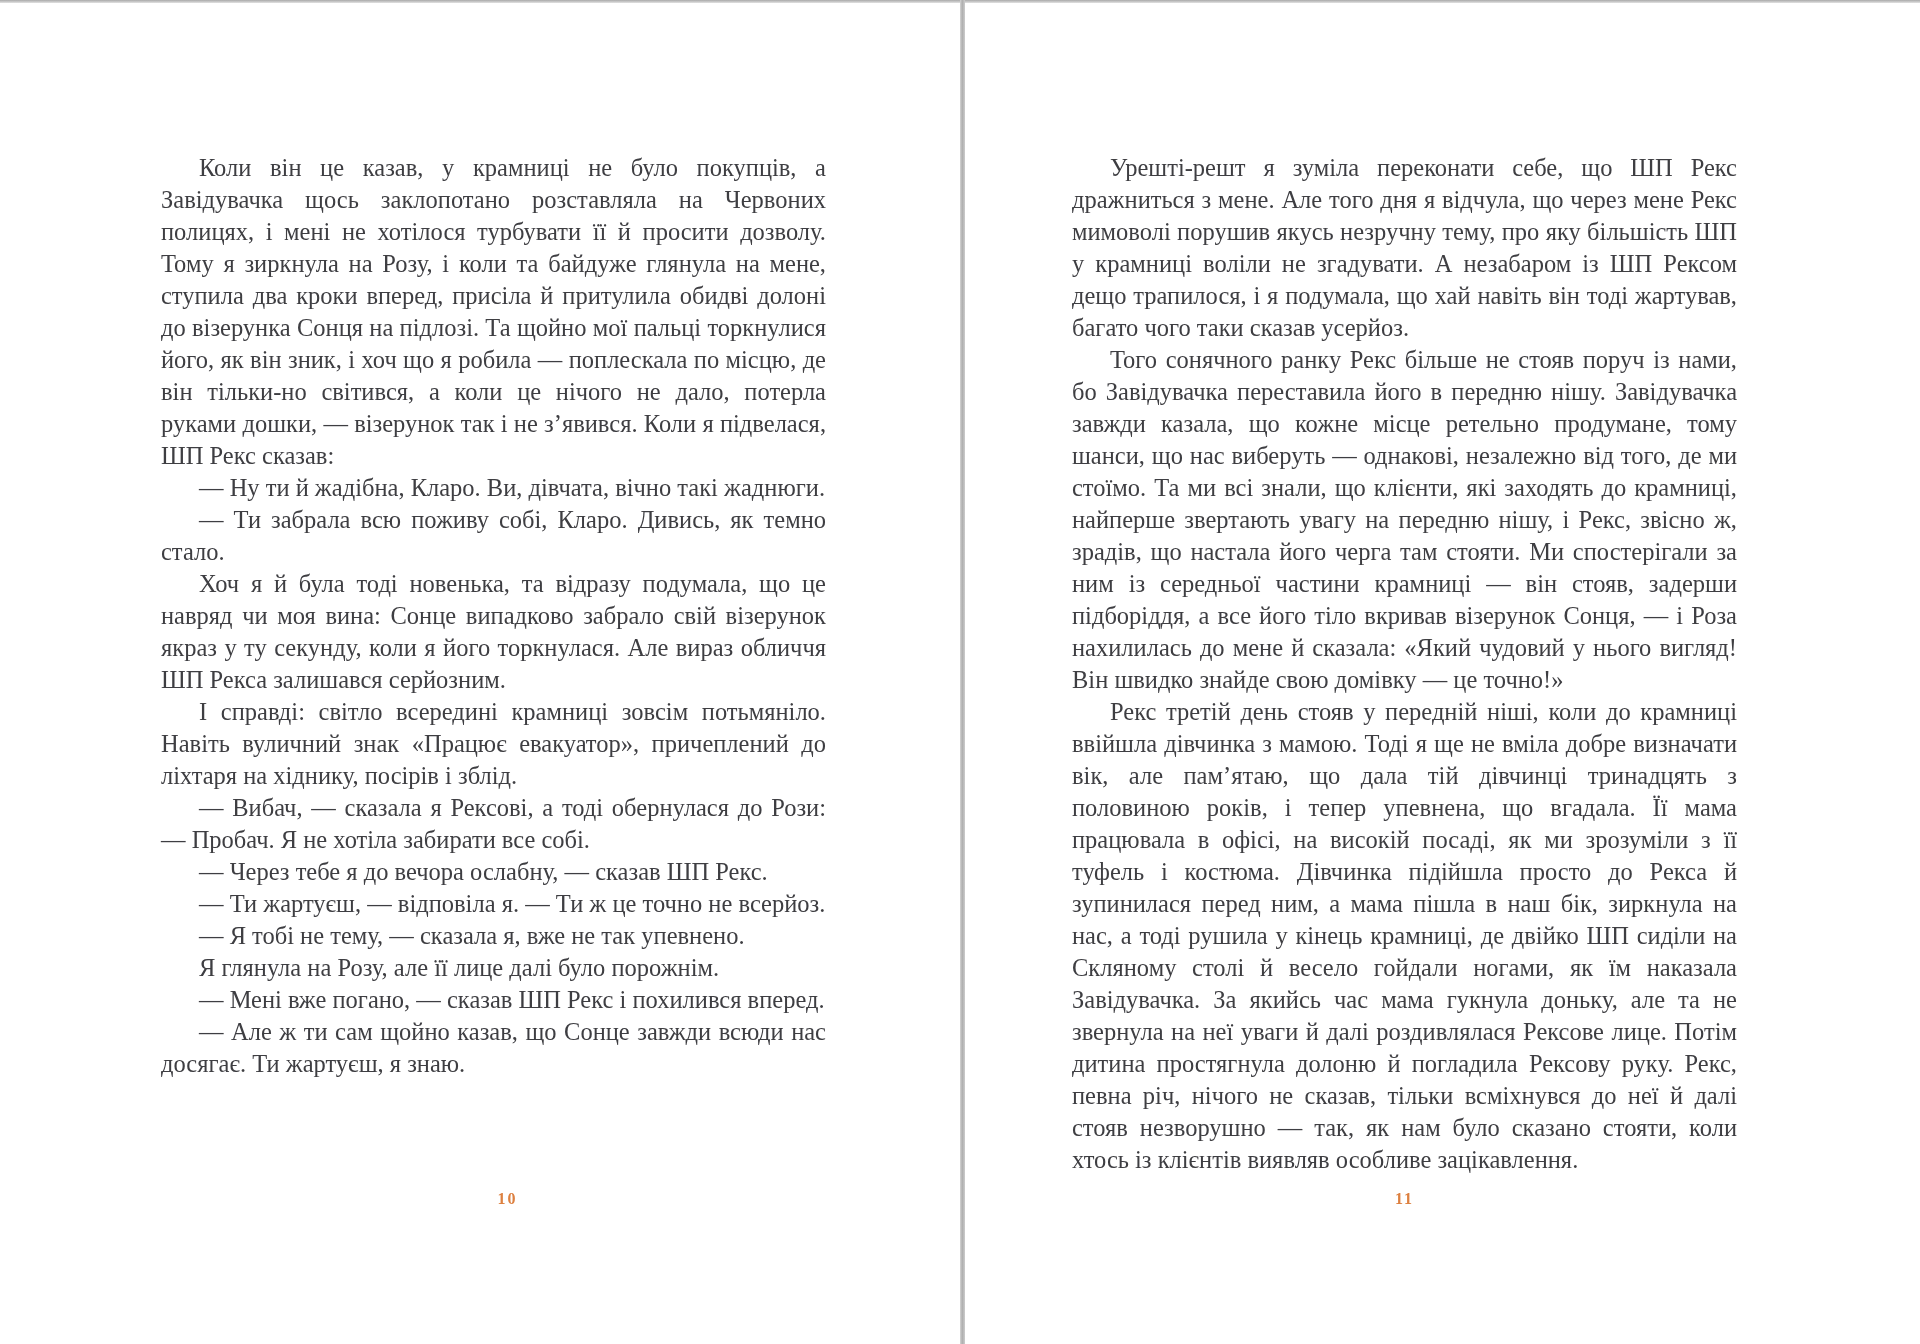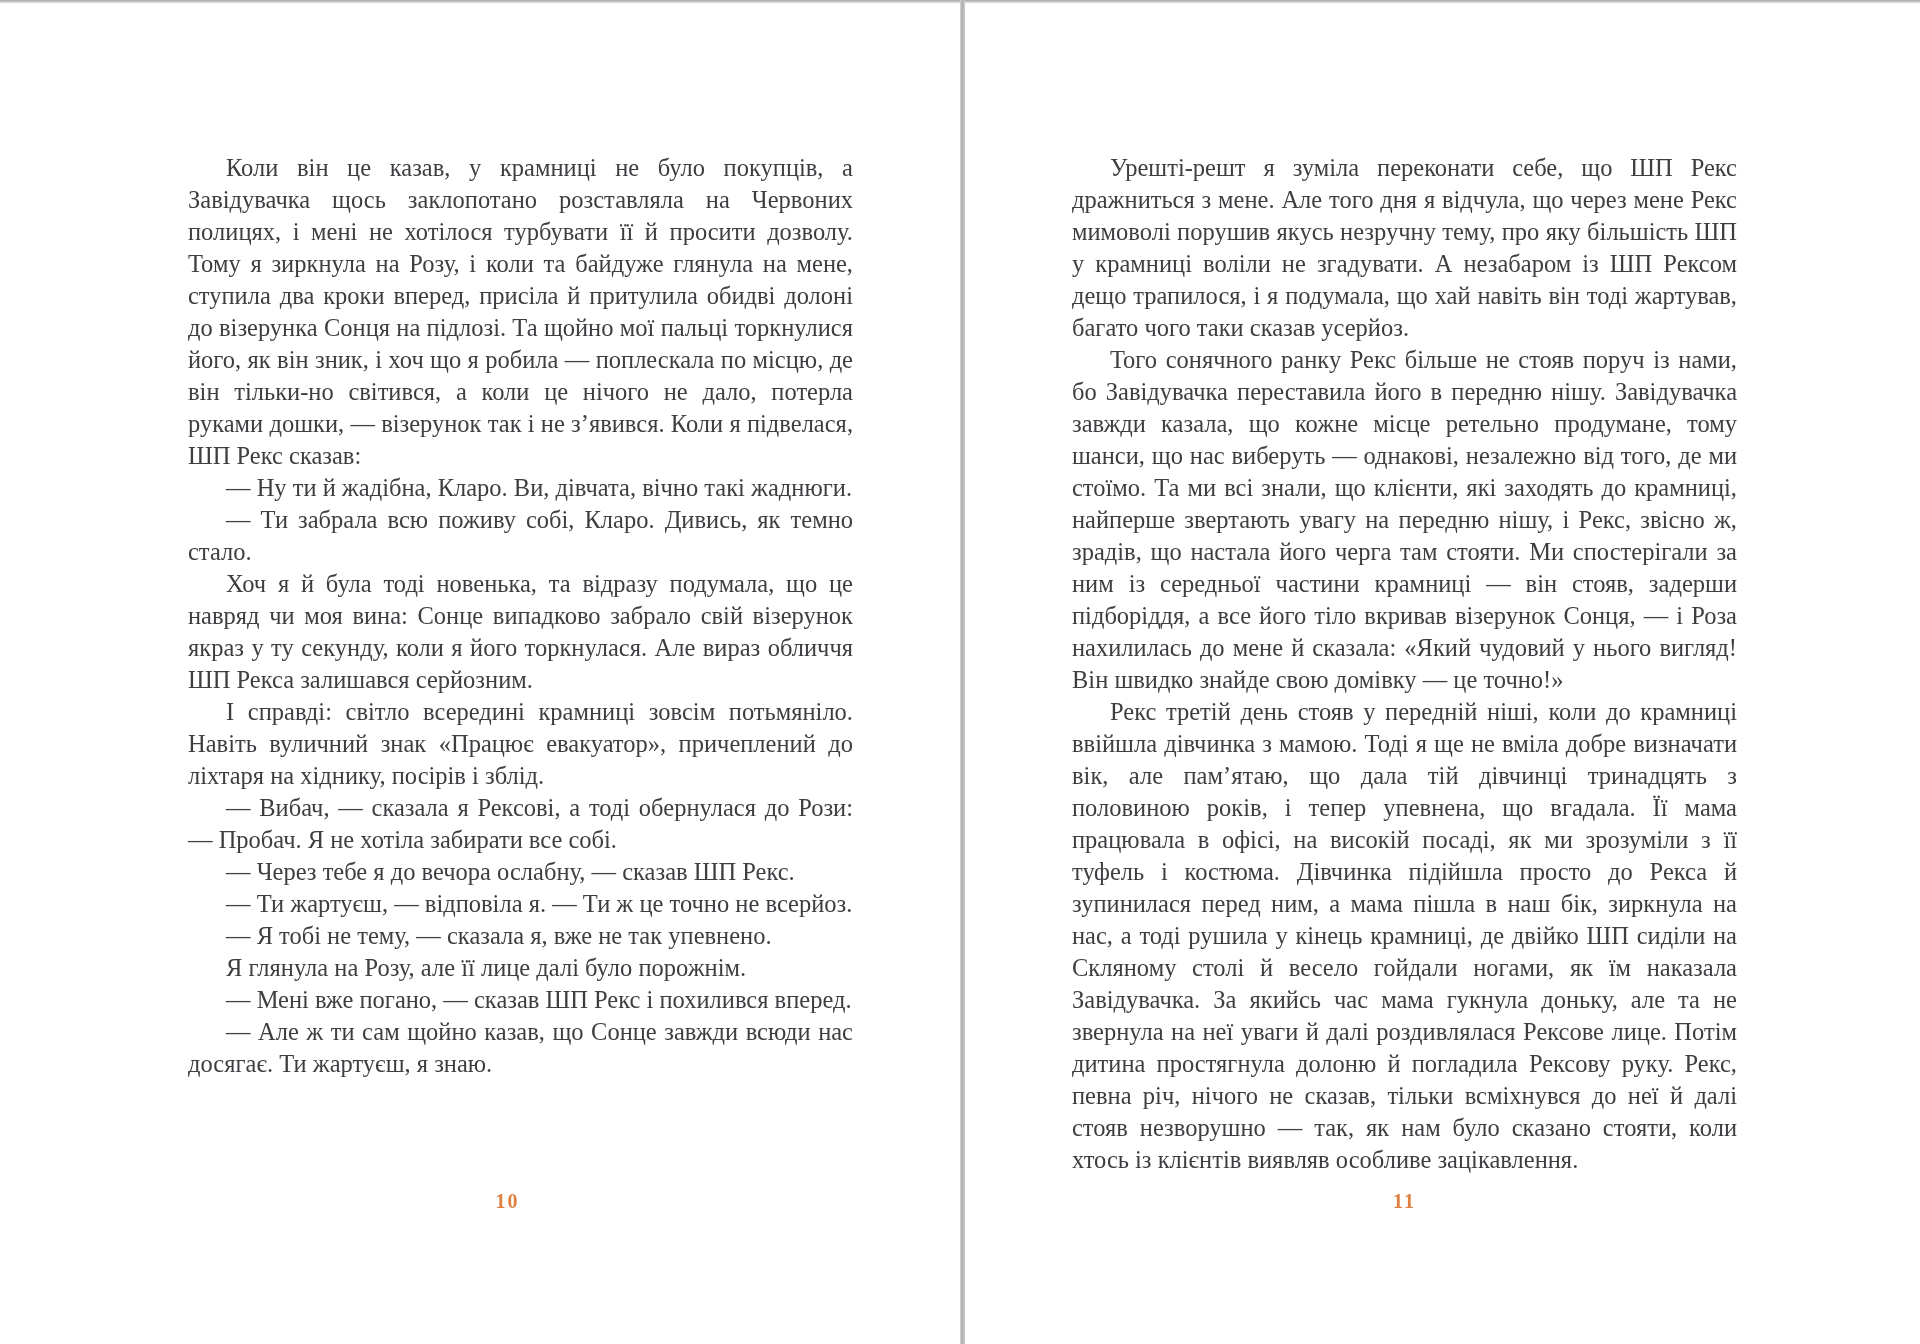--- a/index.html
+++ b/index.html
@@ -36,33 +36,33 @@
   .page-right { left: 965px; width: 1026px; }
   .text-block {
     position: absolute;
     top: 152px;
     width: 665px;
     font-size: 24.5px;
     line-height: 32px;
     text-align: justify;
     hyphens: none;
   }
-  .page-left  .text-block { left: 188px; }
+  .page-left  .text-block { left: 161px; }
   .page-right .text-block { left: 107px; }
   .para {
     margin: 0;
     padding: 0;
     text-indent: 38px;
   }
   .folio {
     position: absolute;
     top: 1190px;
     width: 665px;
     text-align: center;
-    font-size: 20px;
+    font-size: 16px;
     font-weight: 700;
     letter-spacing: 2px;
     color: var(--color-accent, #dd8040);
   }
   .page-left  .folio { left: 175px; }
   .page-right .folio { left: 107px; }
 </style>
 </head>
 <body>
 

